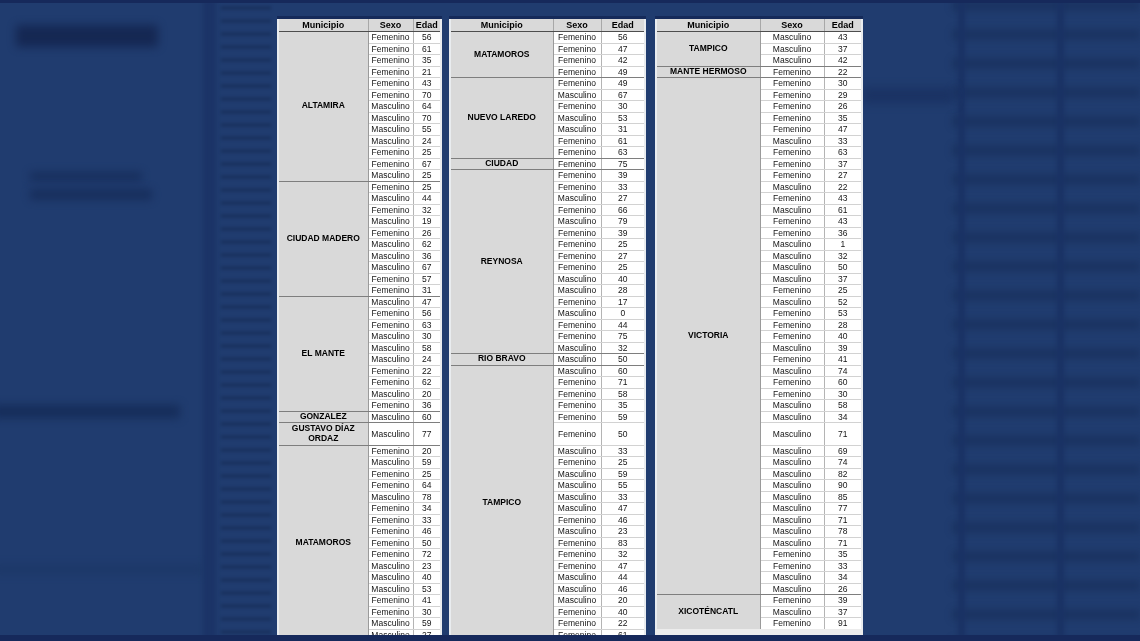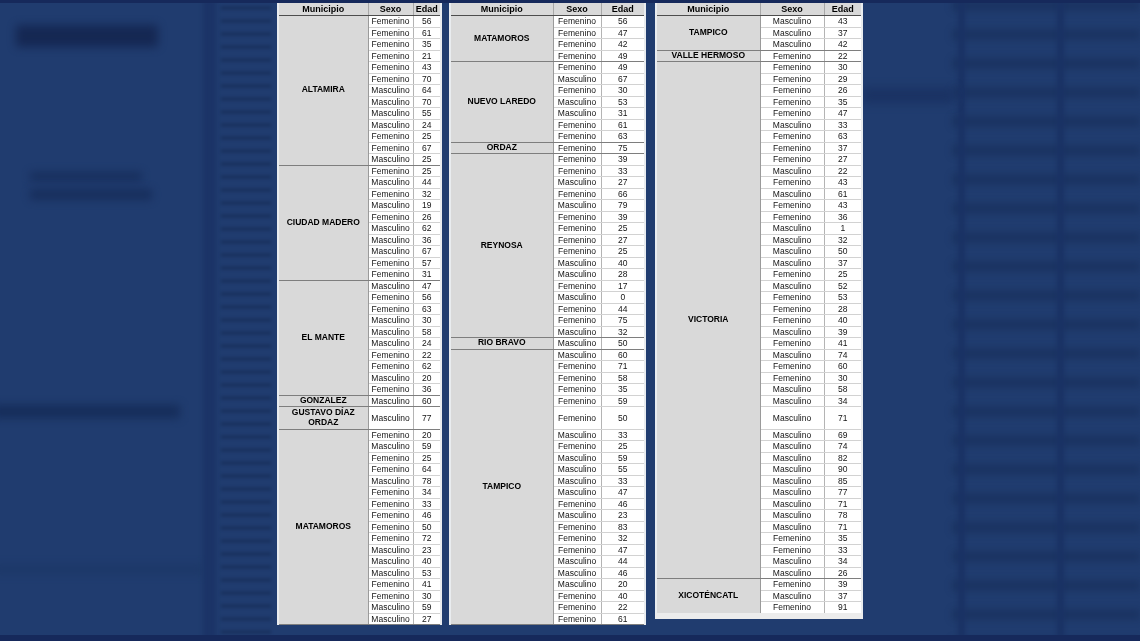--- a/index.html
+++ b/index.html
@@ -21,21 +21,21 @@
     background:repeating-linear-gradient(180deg, rgba(12,30,66,.30) 0 4px, rgba(12,30,66,0) 4px 13px);
     filter:blur(1.5px); }
   #bg-right-doc { left:952px; top:0; width:188px; height:641px;
     background:repeating-linear-gradient(180deg, rgba(12,30,66,.28) 0 11px, rgba(12,30,66,0) 11px 29px);
     filter:blur(3.5px); }
   #bg-vstrip-r1 { left:958px;  top:0; width:7px; height:641px; background:#1a3264; filter:blur(2px); }
   #bg-vstrip-r2 { left:1057px; top:0; width:7px; height:641px; background:#1a3264; filter:blur(2px); }
   #bg-blob-right { left:862px; top:88px; width:92px; height:15px; background:#1a3263; filter:blur(5px); }
 
   table.xtable {
-    position:absolute; top:0; z-index:2;
+    position:absolute; top:16px; z-index:2;
     border-collapse:collapse; table-layout:fixed;
     border-left:2px solid #e9ecef; border-right:2px solid #e9ecef;
     border-top:3px solid #152a5a;
     background:#fff;
   }
   #table-1 { left:277px; width:163px; }
   #table-2 { left:449px; width:195px; }
   #table-3 { left:655px; width:206px; border-bottom:6px solid #ececec; }
   #table-1 col.c-mun { width:90px; }  #table-1 col.c-sexo { width:45px; }  #table-1 col.c-edad { width:28px; }
   #table-2 col.c-mun { width:103px; } #table-2 col.c-sexo { width:48px; }  #table-2 col.c-edad { width:44px; }
@@ -364,21 +364,21 @@
         </tr>
         <tr>
           <td>Femenino</td>
           <td>61</td>
         </tr>
         <tr class="group-end">
           <td>Femenino</td>
           <td>63</td>
         </tr>
         <tr class="group-end">
-          <td class="mun" rowspan="1">ORDAZ</td>
+          <td class="mun" rowspan="1">CIUDAD</td>
           <td>Femenino</td>
           <td>75</td>
         </tr>
         <tr>
           <td class="mun" rowspan="16">REYNOSA</td>
           <td>Femenino</td>
           <td>39</td>
         </tr>
         <tr>
           <td>Femenino</td>
@@ -562,21 +562,21 @@
         </tr>
         <tr>
           <td>Masculino</td>
           <td>37</td>
         </tr>
         <tr class="group-end">
           <td>Masculino</td>
           <td>42</td>
         </tr>
         <tr class="group-end">
-          <td class="mun" rowspan="1">VALLE HERMOSO</td>
+          <td class="mun" rowspan="1">MANTE HERMOSO</td>
           <td>Femenino</td>
           <td>22</td>
         </tr>
         <tr>
           <td class="mun" rowspan="44">VICTORIA</td>
           <td>Femenino</td>
           <td>30</td>
         </tr>
         <tr>
           <td>Femenino</td>

